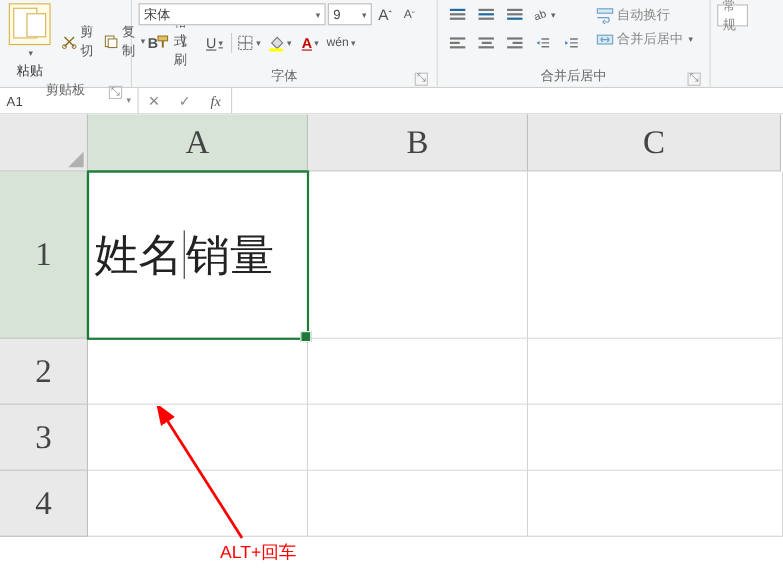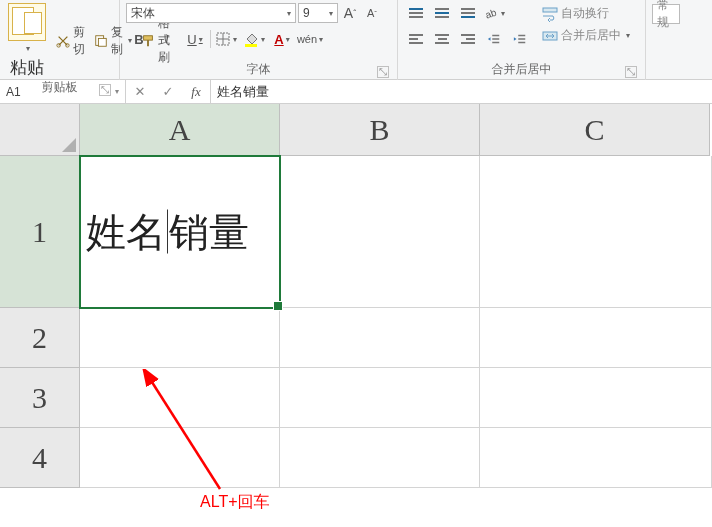--- a/index.html
+++ b/index.html
@@ -55,21 +55,21 @@
   .ico { display: inline-flex; align-items: center; justify-content: center; }
   .split::after { content: "▾"; font-size: 8px; color: #666; margin-left: 2px; }
 
   
   .clip-left {
     display: flex; flex-direction: column; align-items: center; width: 42px;
   }
   .clip-left .big { width: 38px; height: 38px; border: 1px solid #d8b24a; background: #fffbe6; position: relative; }
   .clip-left .big::before { content:""; position:absolute; left:3px; top:3px; width:20px; height:26px; background:#fff; border:1px solid #d8b24a;}
   .clip-left .big::after { content:""; position:absolute; right:3px; top:8px; width:16px; height:20px; background:#fff; border:1px solid #d8b24a;}
-  .paste-label { margin-top: 2px; font-size: 17px; color:#333; }
+  .paste-label { margin-top: 2px; font-size: 12px; color:#333; }
   .clip-right { display:flex; gap:1px; margin-left:4px; }
   .clip-right .btn svg { width:14px; height:14px; }
 
   
   .fontbox { display:flex; align-items:center; gap:2px; height:22px; }
   .combo {
     border:1px solid #bbb; background:#fff; height:20px; display:flex; align-items:center;
     padding:0 4px; font-size:12px; color:#444;
   }
   .combo.font { width: 170px; justify-content:space-between; }
@@ -414,23 +414,20 @@
     <div class="b">
         <span>✕</span>
       </div>
     <div class="b">
         <span>✓</span>
       </div>
     <div class="b fx">
         <span>fx</span>
       </div>
   </div>
-  <div class="formula-input">
-    <span>姓名销量</span>
-  </div>
 </div>
 
 <div class="sheet" style="height:423px;">
   <div class="gridwrap">
     <div class="corner"></div>
 
     <div class="colhead colA">A</div>
     <div class="colhead colB">B</div>
     <div class="colhead colC">C</div>
 

